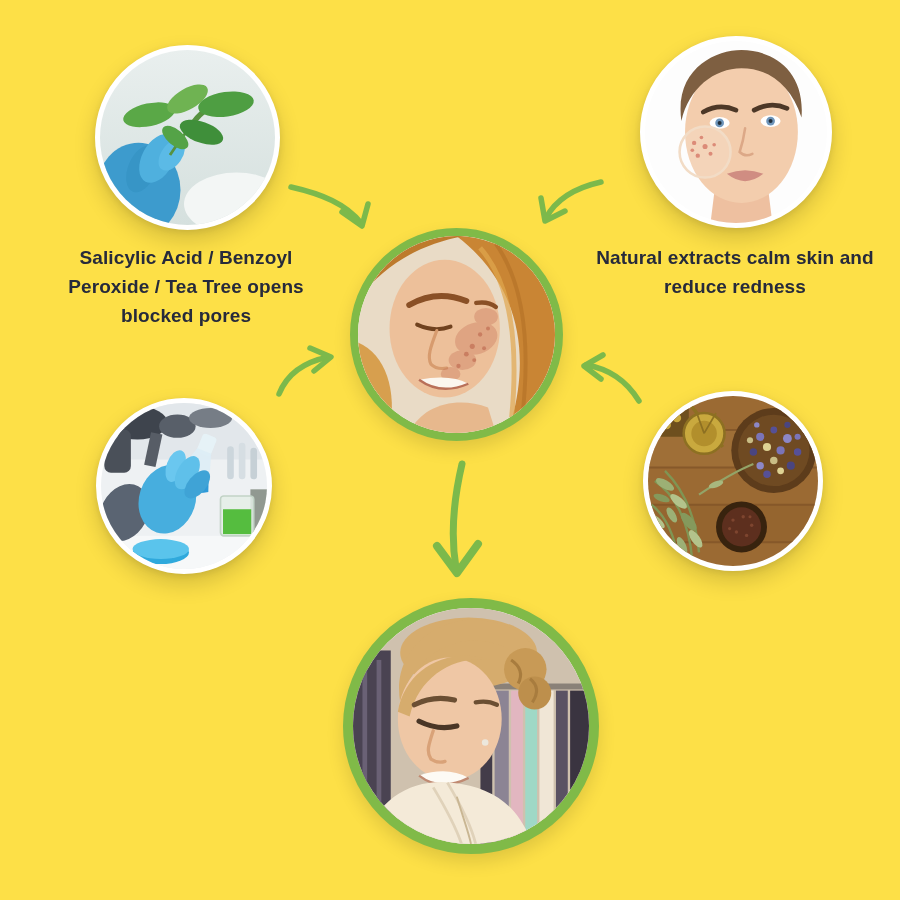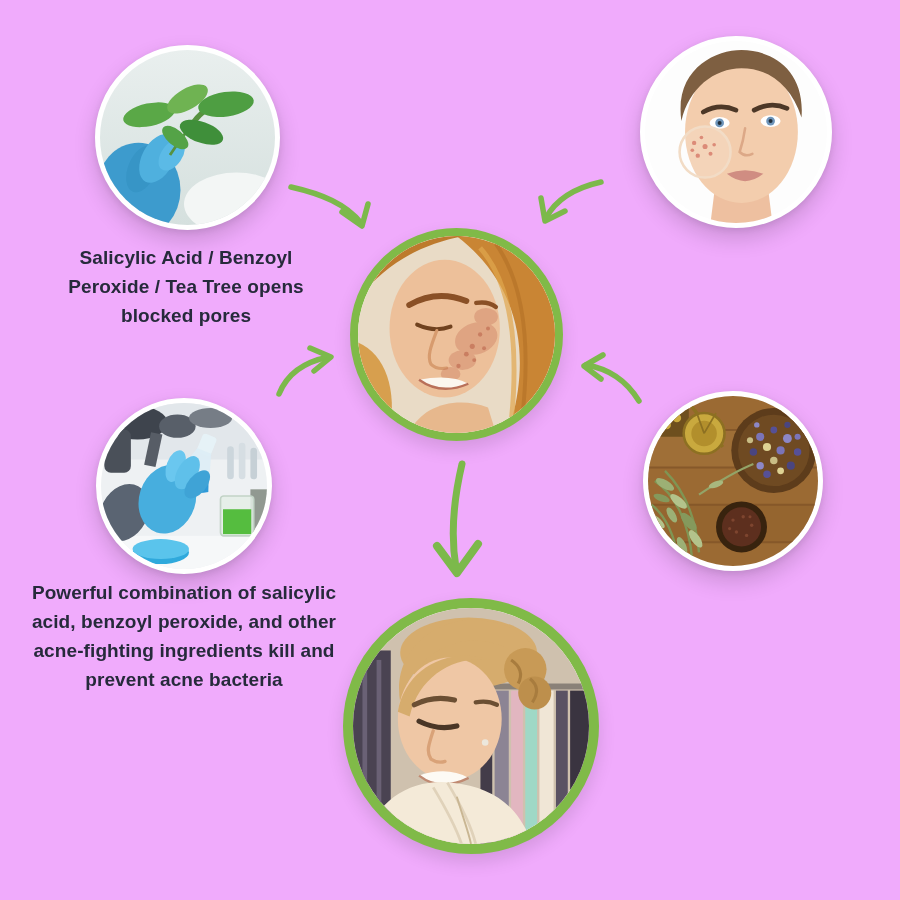--- a/index.html
+++ b/index.html
@@ -1,21 +1,21 @@
 <!DOCTYPE html>
 <html><head>
 <meta charset="utf-8">
 <style>
   :root{
     --green:#80ba48;
     --text:#262a3b;
   }
   html,body{margin:0;padding:0;background:#fff;}
   .stage{
-    position:relative;width:900px;height:900px;background:#f0abfc;
+    position:relative;width:900px;height:900px;background:#fde047;
     font-family:"Liberation Sans", sans-serif;overflow:hidden;
   }
   .circle{
     position:absolute;border-radius:50%;overflow:hidden;background:#fff;
     box-sizing:border-box;
   }
   .photo-ring{
     border:5px solid #ffffff;
     box-shadow:0 10px 22px rgba(0,0,0,.16), 0 2px 6px rgba(0,0,0,.08);
   }
@@ -252,21 +252,21 @@
       <path d="M28,71 Q37,78 49,72 Q40,67 28,71 Z" fill="#fdfaf4"></path>
       <path d="M28,71 Q37,78 49,72" stroke="#c08a72" stroke-width="1" fill="none"></path>
       <circle cx="56" cy="57" r="1.4" fill="#ece7dc"></circle>
       <path d="M4,100 C10,80 26,72 42,74 C60,76 70,84 76,100 Z" fill="#f4ead8"></path>
       <path d="M40,74 C46,84 50,92 52,100 M34,76 C40,86 44,94 46,100" stroke="#e0d2ba" stroke-width="1.2" fill="none"></path>
       <path d="M44,80 C47,90 49,95 50,100" stroke="#c9b693" stroke-width="0.8" fill="none"></path>
     </svg>
   </div>
 
   <div class="caption" style="left:36px;top:243px;width:300px;">Salicylic Acid / Benzoyl<br>Peroxide / Tea Tree opens<br>blocked pores</div>
-  <div class="caption" style="left:14px;top:578px;width:340px;">Powerful combination of salicylic<br>acid, benzoyl peroxide, and other<br>acne-fighting ingredients kill and<br>prevent acne bacteria</div>
+  <div class="caption" style="left:570px;top:243px;width:330px;">Natural extracts calm skin and<br>reduce redness</div>
 
   <svg class="arrows" width="900" height="900" viewBox="0 0 900 900" fill="none" stroke="#7cb94b" stroke-linecap="round" stroke-linejoin="round">
     <g stroke-width="5.5">
       <path d="M291,187 C322,194 346,204 361,223"></path>
       <path d="M342,212 L362,226 L368,204"></path>
     </g>
     <g stroke-width="5.5">
       <path d="M601,182 C574,188 556,199 546,218"></path>
       <path d="M541,198 L545,221 L565,211"></path>
     </g>

